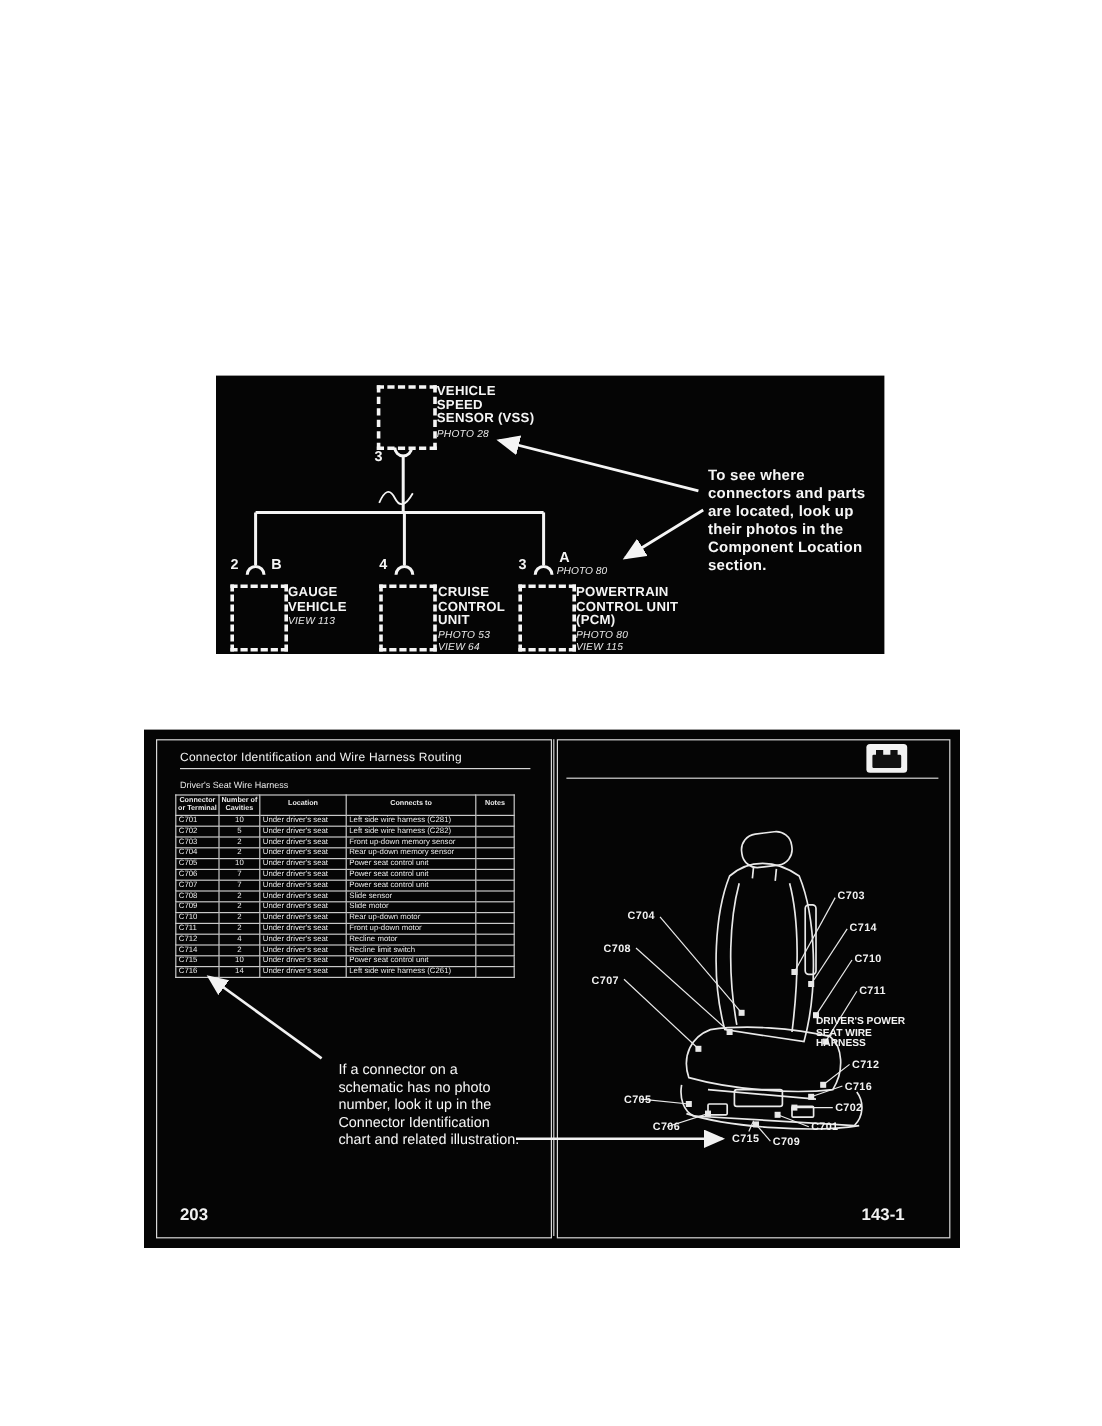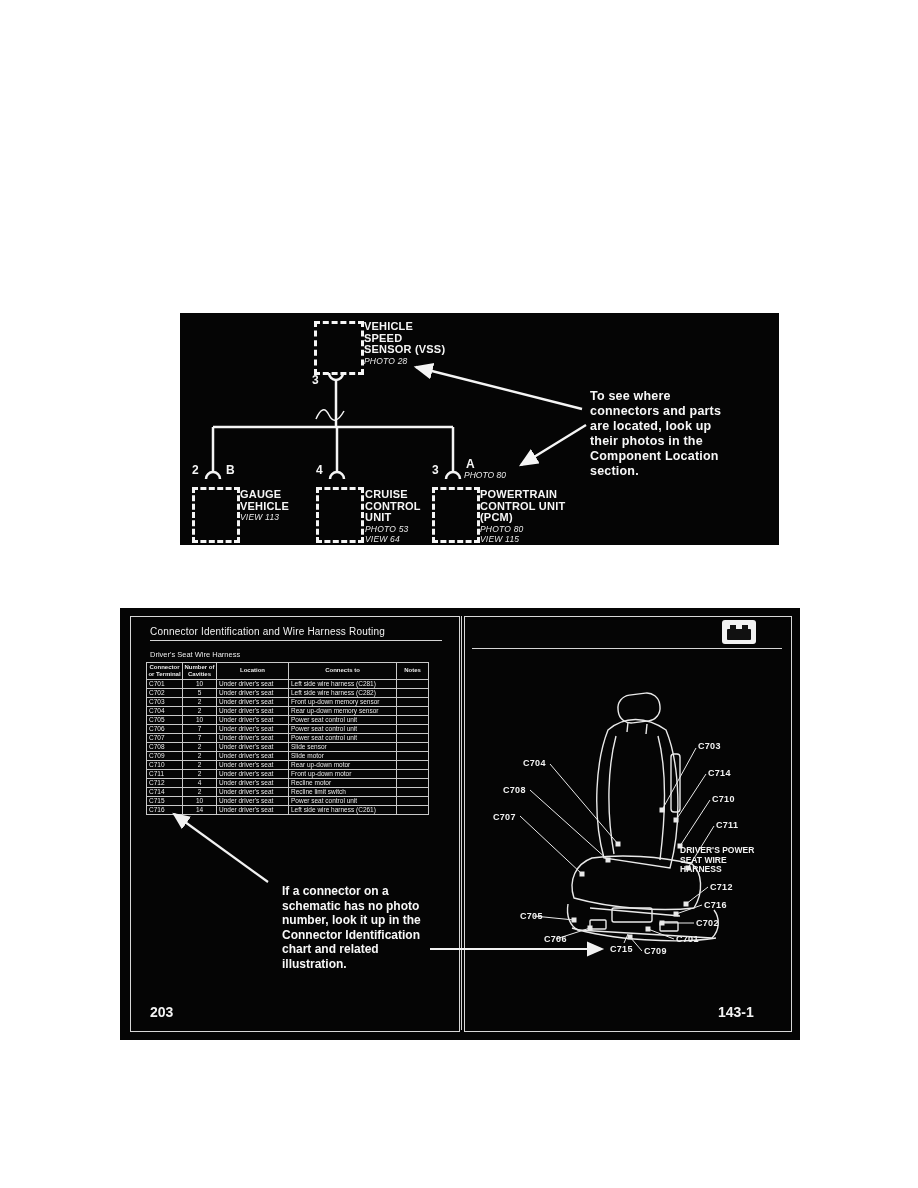--- a/index.html
+++ b/index.html
@@ -16,31 +16,31 @@
   .note-top{position:absolute;font-weight:bold;font-size:12.5px;line-height:15px;letter-spacing:.2px;color:#f7f7f7;}
 
   
   .pageframe{position:absolute;border:1px solid #d8d8d8;}
   .lp-title{position:absolute;font-weight:normal;font-size:10px;letter-spacing:.2px;color:#f2f2f2;}
   .lp-sub{position:absolute;font-size:7.5px;color:#e9e9e9;}
   .ctable{position:absolute;border-collapse:collapse;table-layout:fixed;color:#e9e9e9;}
   .ctable th{font-size:6px;font-weight:bold;text-align:center;border:1px solid #c9c9c9;padding:1px;line-height:1.15;}
   .ctable td{font-size:6.5px;border:1px solid #c9c9c9;padding:0 2px;line-height:8px;height:8px;white-space:nowrap;overflow:hidden;}
   .ctable td:nth-child(2){text-align:center;}
-  .note-bottom{position:absolute;font-weight:bold;font-size:12px;line-height:14.5px;color:#f7f7f7;}
+  .note-bottom{position:absolute;font-weight:normal;font-size:12px;line-height:14.5px;color:#f7f7f7;}
   .pagenum{position:absolute;font-weight:bold;font-size:14px;color:#f2f2f2;text-align:right;}
   .callout{position:absolute;font-weight:bold;font-size:9px;letter-spacing:.3px;color:#f2f2f2;}
   .harness-label{position:absolute;font-weight:bold;font-size:8.5px;line-height:9.5px;color:#f2f2f2;}
   .batt{position:absolute;background:#f2f2f2;border-radius:3px;}
   .rule{position:absolute;background:#d5d5d5;}
 </style>
 </head>
 <body>
 
-<div class="panel" style="left:180px;top:313px;width:557px;height:232px;padding-left:42px;">
+<div class="panel" style="left:180px;top:313px;width:557px;height:232px;">
 
   <svg class="overlay" width="557" height="232">
     <defs>
       <marker id="ah" markerWidth="9" markerHeight="8" refX="7" refY="3.5" orient="auto">
         <path d="M0,0 L8,3.5 L0,7 Z" fill="#f5f5f5"></path>
       </marker>
     </defs>
     <g stroke="#f5f5f5" stroke-width="2.5" fill="none">
       <path d="M156,66 V114"></path>
       <path d="M33,114 H273"></path>

